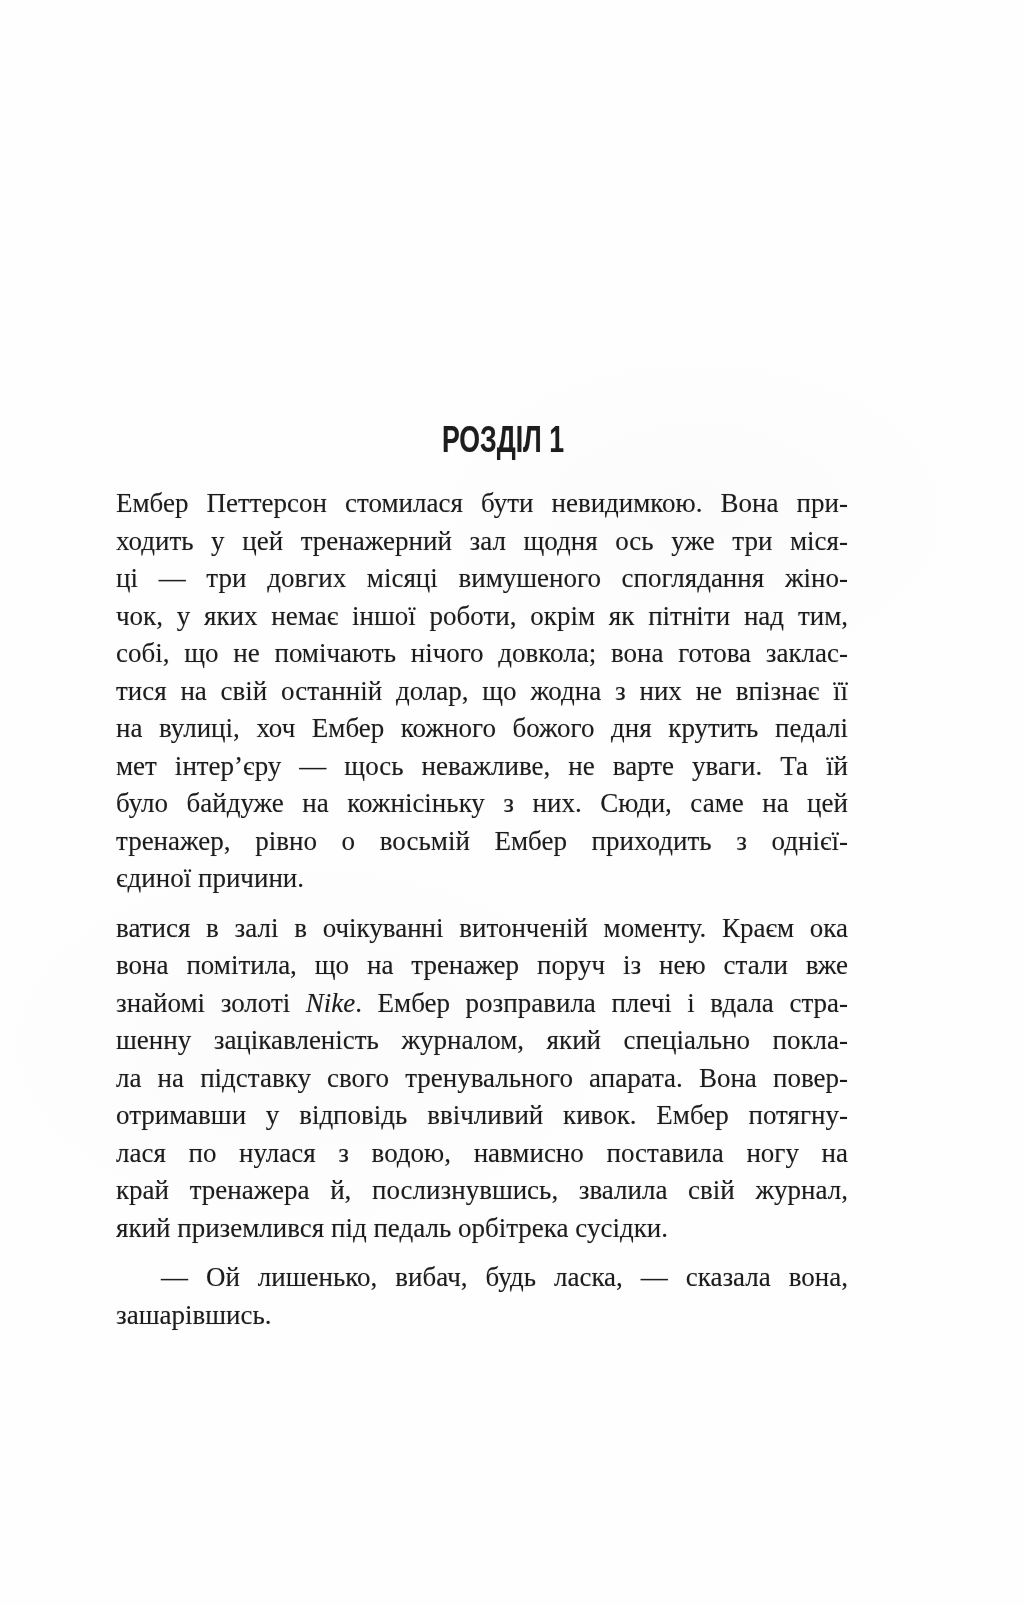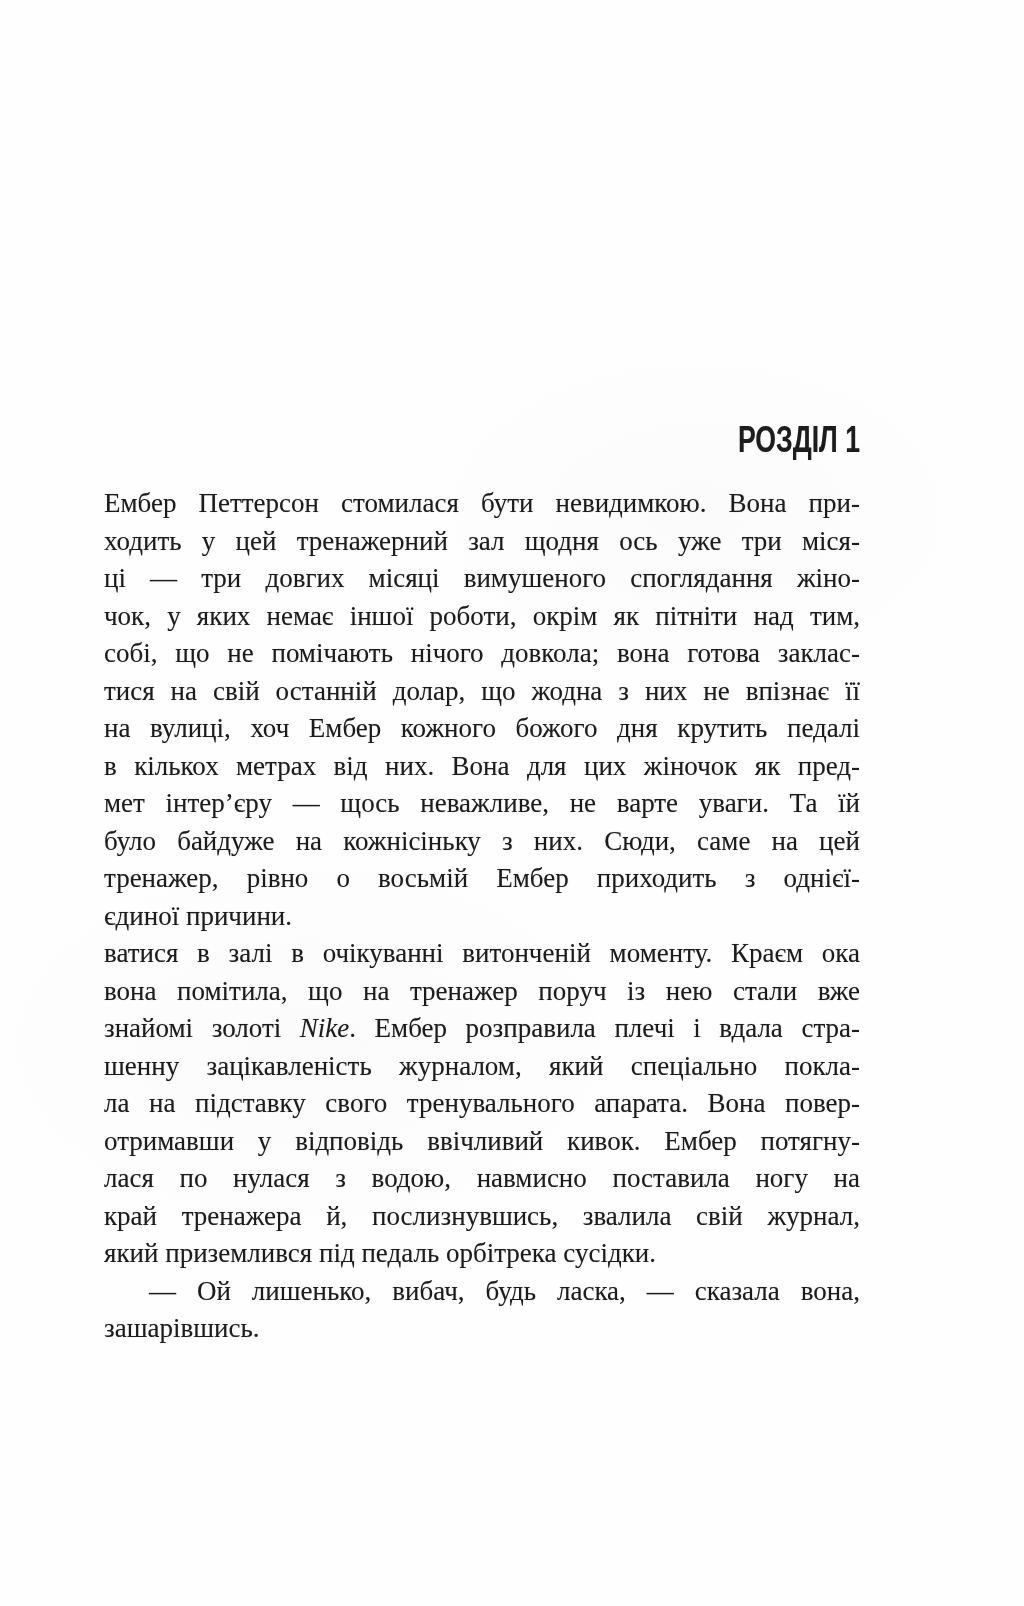--- a/index.html
+++ b/index.html
@@ -18,42 +18,42 @@
       #fefefe;
   }
   .content {
     position: absolute;
     left: 104px;
     top: 421px;
     width: 756px;
   }
   .chapter {
     margin: 0 0 26px 0;
-    text-align: right;
+    text-align: center;
     font-family: "Liberation Sans", sans-serif;
     font-weight: 700;
     font-size: 36px;
     line-height: 38px;
     color: #1d1d1d;
     text-shadow: 0 0 1px rgba(25,25,25,0.30);
   }
   .chapter-inner {
     display: inline-block;
     transform: scaleX(0.74);
     transform-origin: 100% 55%;
     letter-spacing: 0px;
   }
   .body-text {
     font-family: "Liberation Serif", "DejaVu Serif", serif;
     font-size: 27px;
     line-height: 37.5px;
     color: #1c1c1c;
     text-shadow: 0 0 1px rgba(28,28,28,0.32);
   }
-  .para { margin: 0; padding: 0; }
+  .para { margin: 12px; padding: 0; }
   .line {
     height: 37.5px;
     overflow: hidden;
   }
   .line.j { text-align: justify; }
   .line.j::after {
     content: "";
     display: inline-block;
     width: 100%;
   }
@@ -68,21 +68,20 @@
     <h1 class="chapter"><span class="chapter-inner">РОЗДІЛ 1</span></h1>
     <div class="body-text">
         <div class="para">
           <div class="line j">Ембер Петтерсон стомилася бути невидимкою. Вона при-</div>
           <div class="line j">ходить у цей тренажерний зал щодня ось уже три міся-</div>
           <div class="line j">ці — три довгих місяці вимушеного споглядання жіно-</div>
           <div class="line j">чок, у яких немає іншої роботи, окрім як пітніти над тим,</div>
           <div class="line j">собі, що не помічають нічого довкола; вона готова заклас-</div>
           <div class="line j">тися на свій останній долар, що жодна з них не впізнає її</div>
           <div class="line j">на вулиці, хоч Ембер кожного божого дня крутить педалі</div>
-          <div class="line j">в кількох метрах від них. Вона для цих жіночок як пред-</div>
           <div class="line j">мет інтер’єру — щось неважливе, не варте уваги. Та їй</div>
           <div class="line j">було байдуже на кожнісіньку з них. Сюди, саме на цей</div>
           <div class="line j">тренажер, рівно о восьмій Ембер приходить з однієї-</div>
           <div class="line">єдиної причини.</div>
         </div>
         <div class="para">
           <div class="line j">ватися в залі в очікуванні витонченій моменту. Краєм ока</div>
           <div class="line j">вона помітила, що на тренажер поруч із нею стали вже</div>
           <div class="line j">знайомі золоті <i>Nike</i>. Ембер розправила плечі і вдала стра-</div>
           <div class="line j">шенну зацікавленість журналом, який спеціально покла-</div>

